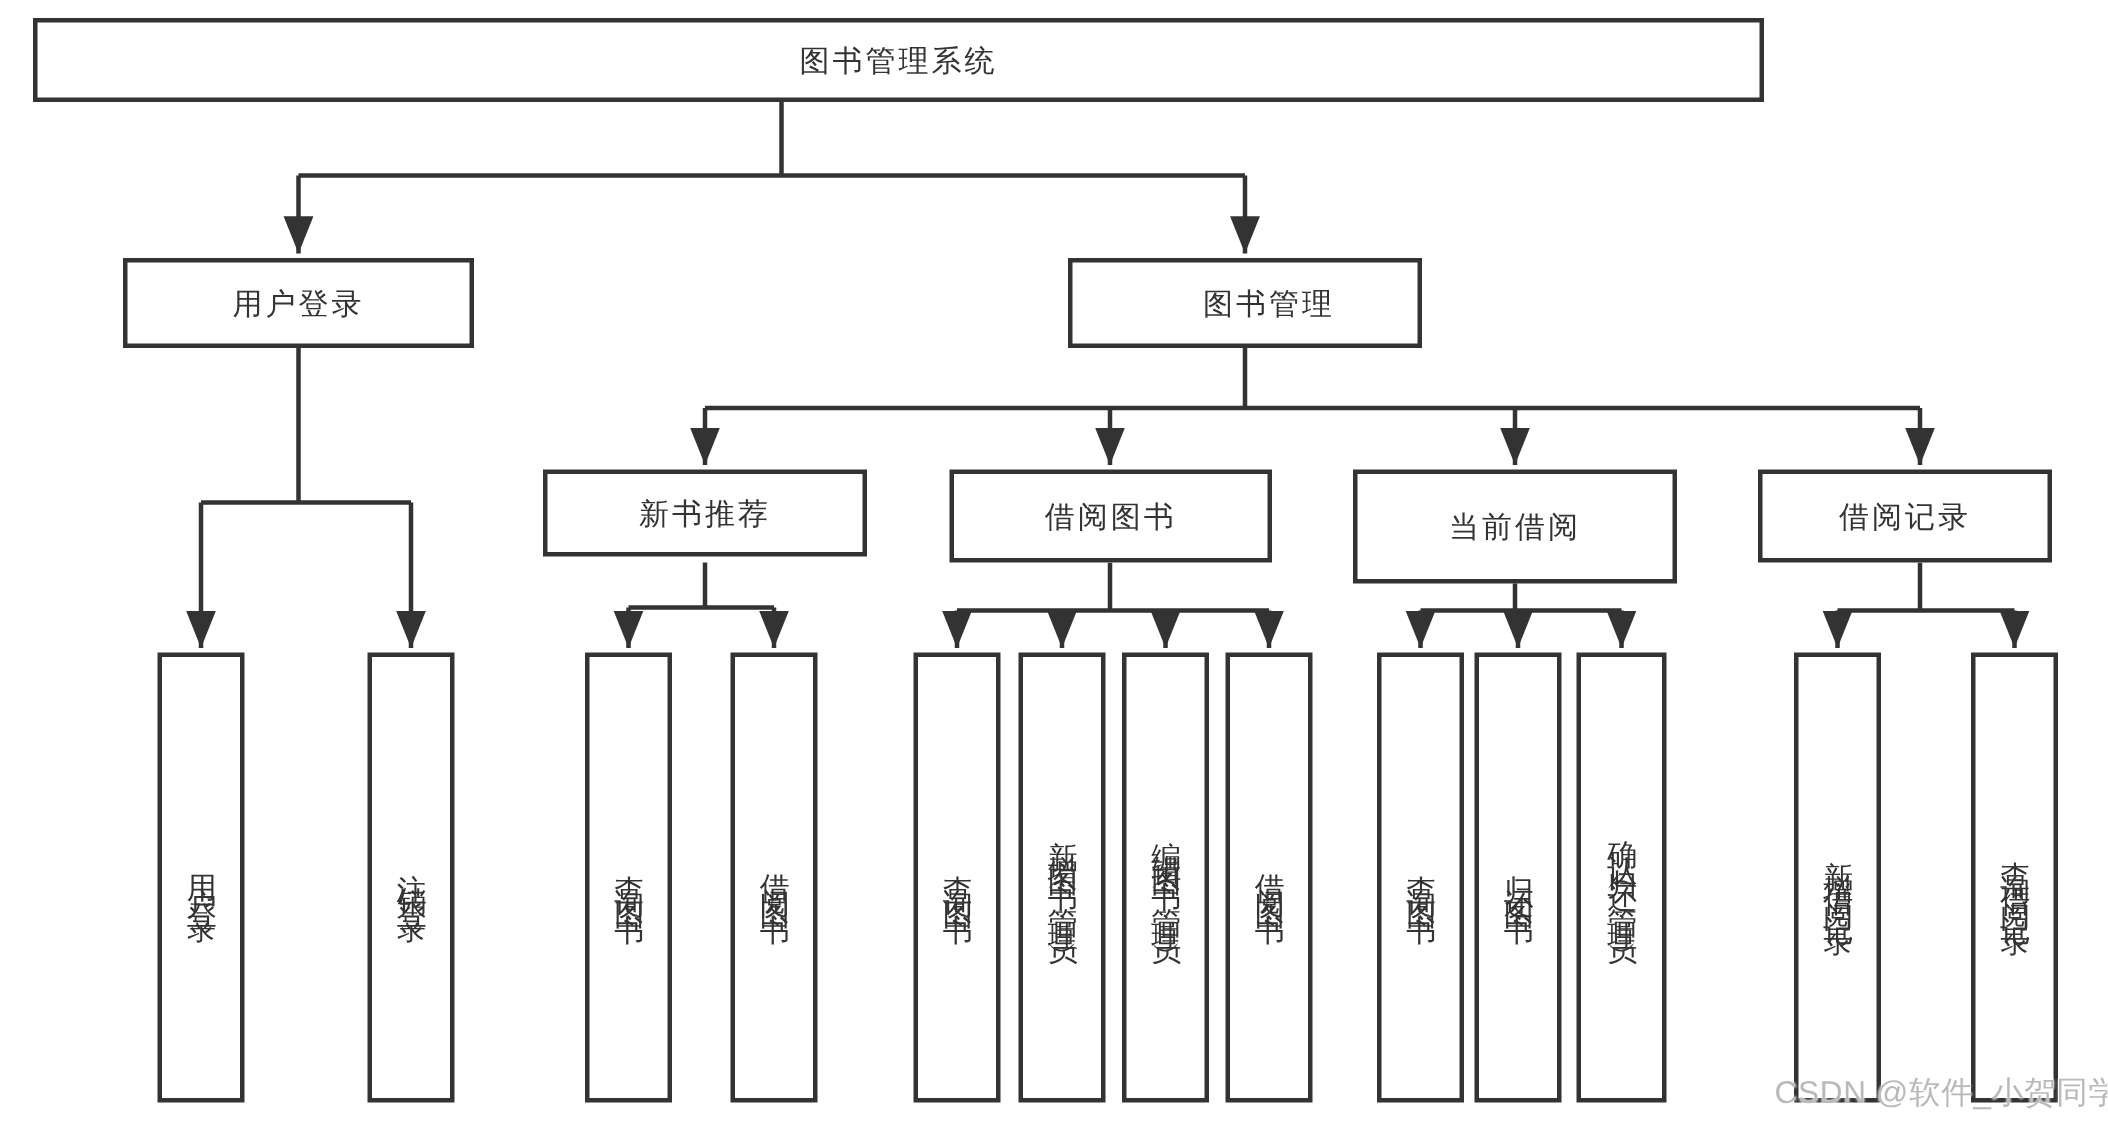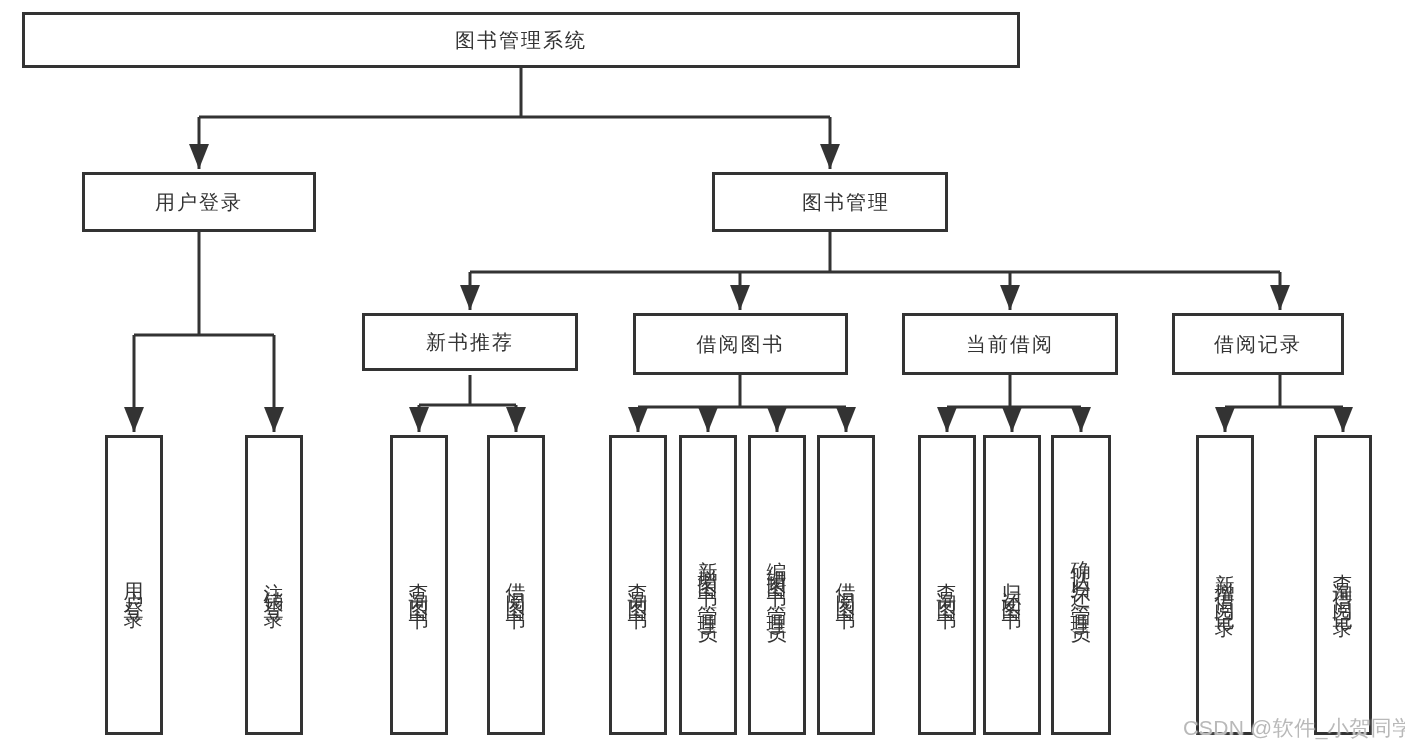--- a/index.html
+++ b/index.html
@@ -91,41 +91,41 @@
       <line x1="947" y1="407" x2="947" y2="432" marker-end="url(#ah)"></line>
       <line x1="1012" y1="407" x2="1012" y2="432" marker-end="url(#ah)"></line>
       <line x1="1081" y1="407" x2="1081" y2="432" marker-end="url(#ah)"></line>
 
       <path d="M1280 375 V407 M1225 407 H1343"></path>
       <line x1="1225" y1="407" x2="1225" y2="432" marker-end="url(#ah)"></line>
       <line x1="1343" y1="407" x2="1343" y2="432" marker-end="url(#ah)"></line>
     </g>
   </svg>
 
-  <div class="box" style="left:22px; top:12px; width:998px; height:56px;">
+  <div class="box" style="left:22px; top:12px; width:1154px; height:56px;">
     <span>图书管理系统</span>
   </div>
 
   <div class="box" style="left:82px; top:172px; width:234px; height:60px;">
     <span>用户登录</span>
   </div>
   <div class="box" style="left:712px; top:172px; width:236px; height:60px;padding-left:32px;">
     <span>图书管理</span>
   </div>
 
   <div class="box" style="left:362px; top:313px; width:216px; height:58px;">
     <span>新书推荐</span>
   </div>
   <div class="box" style="left:633px; top:313px; width:215px; height:62px;">
     <span>借阅图书</span>
   </div>
-  <div class="box" style="left:902px; top:313px; width:216px; height:62px;text-align:right;">
+  <div class="box" style="left:902px; top:313px; width:216px; height:76px;text-align:right;">
     <span>当前借阅</span>
   </div>
-  <div class="box" style="left:1172px; top:313px; width:172px; height:62px;">
+  <div class="box" style="left:1172px; top:313px; width:196px; height:62px;">
     <span>借阅记录</span>
   </div>
 
   <div class="box vbox" style="left:105px; top:435px; width:58px; height:300px;">
     <span>用户登录</span>
   </div>
   <div class="box vbox" style="left:245px; top:435px; width:58px; height:300px;">
     <span>注销登录</span>
   </div>
 

